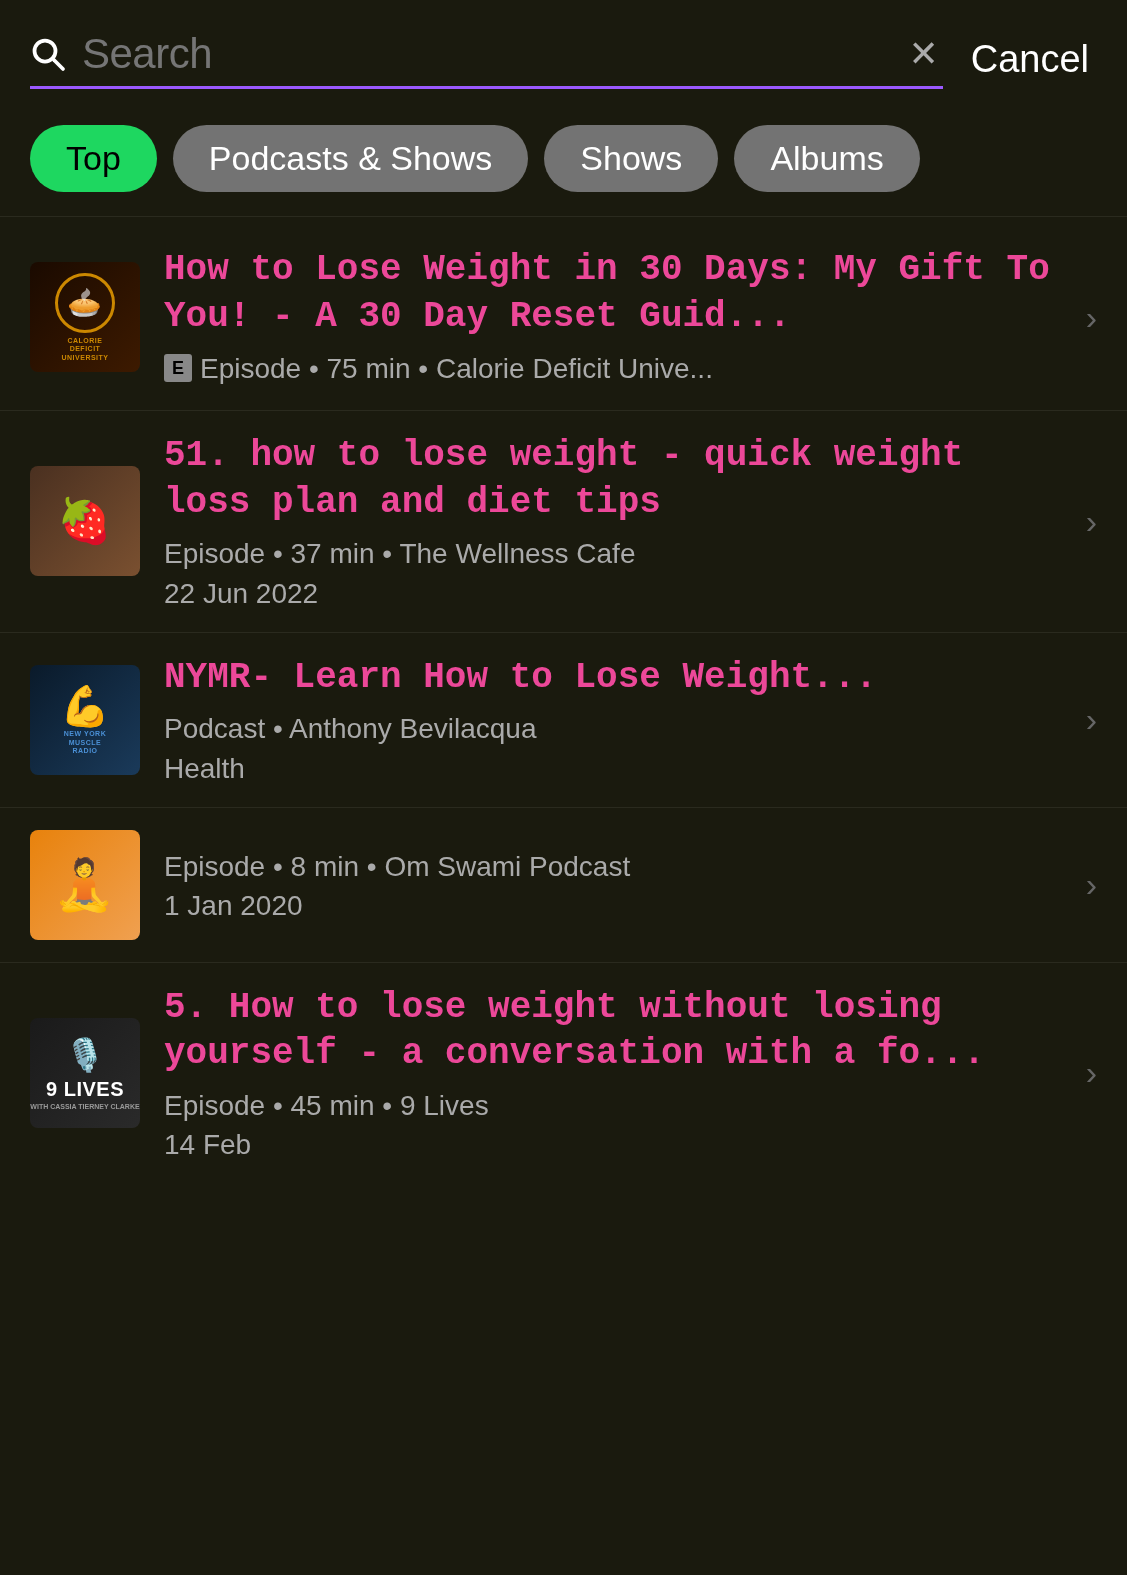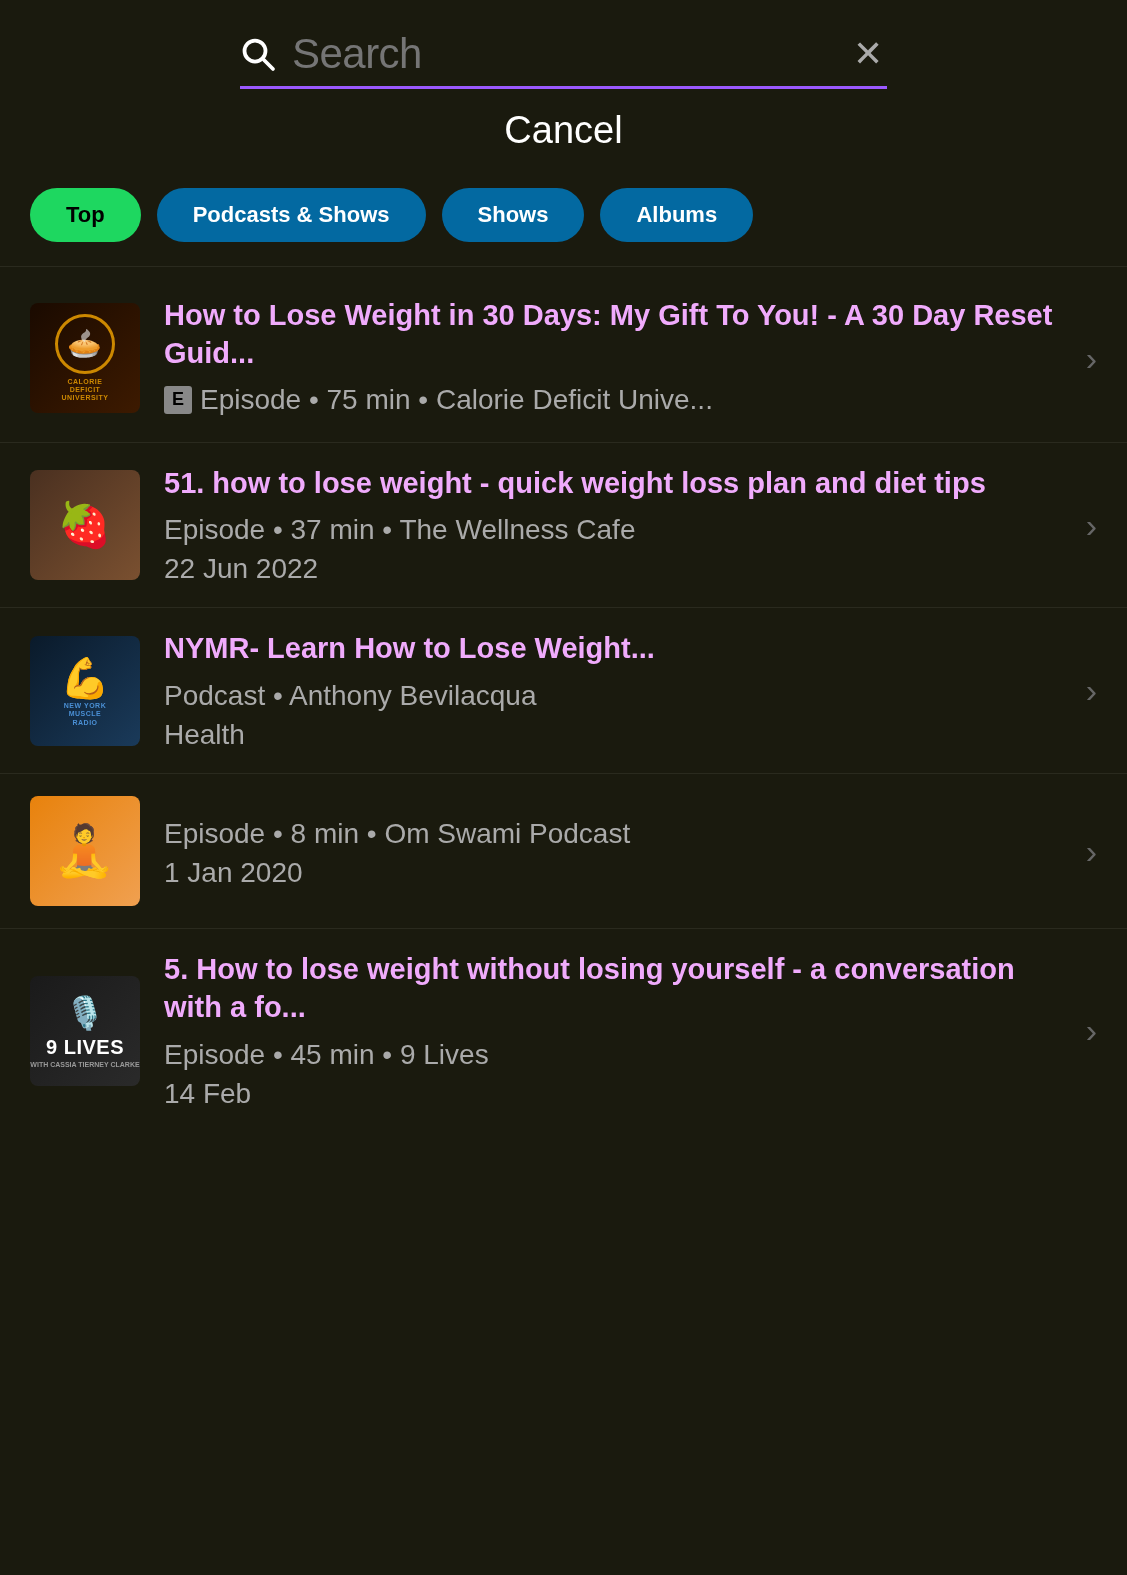--- a/index.html
+++ b/index.html
@@ -17,21 +17,20 @@
       overflow-x: hidden;
     }
 
     
     .search-bar-container {
       display: flex;
       align-items: center;
       padding: 30px 30px 20px 30px;
       gap: 20px;
       background-color: #1a1a0e;
-      flex-direction: column;
     }
 
     .search-input-wrapper {
       flex: 1;
       display: flex;
       align-items: center;
       gap: 16px;
       border-bottom: 3px solid #9b59ff;
       padding-bottom: 8px;
     }
@@ -89,34 +88,34 @@
       scrollbar-width: none;
     }
 
     .filter-tabs::-webkit-scrollbar {
       display: none;
     }
 
     .filter-tab {
       padding: 14px 36px;
       border-radius: 50px;
-      font-size: 22px;
-      font-weight: 700;
+      font-size: 34px;
+      font-weight: 400;
       cursor: pointer;
       border: none;
       white-space: nowrap;
     }
 
     .filter-tab.active {
       background-color: #1ed760;
       color: #000000;
     }
 
     .filter-tab.inactive {
-      background-color: #0369a1;
+      background-color: #737373;
       color: #ffffff;
     }
 
     
     .divider {
       height: 1px;
       background-color: #2a2a1e;
       margin: 0 0 8px 0;
     }
 
@@ -268,25 +267,26 @@
       font-weight: 600;
       letter-spacing: 0.5px;
     }
 
     .result-content {
       flex: 1;
       min-width: 0;
     }
 
     .result-title {
-      font-size: 29px;
+      font-size: 36px;
       font-weight: 600;
-      color: #f0abfc;
+      color: #ec4899;
       line-height: 1.3;
       margin-bottom: 8px;
+      font-family: Liberation Mono, monospace;
     }
 
     .result-meta {
       display: flex;
       align-items: center;
       gap: 8px;
       flex-wrap: wrap;
     }
 
     .explicit-badge {

